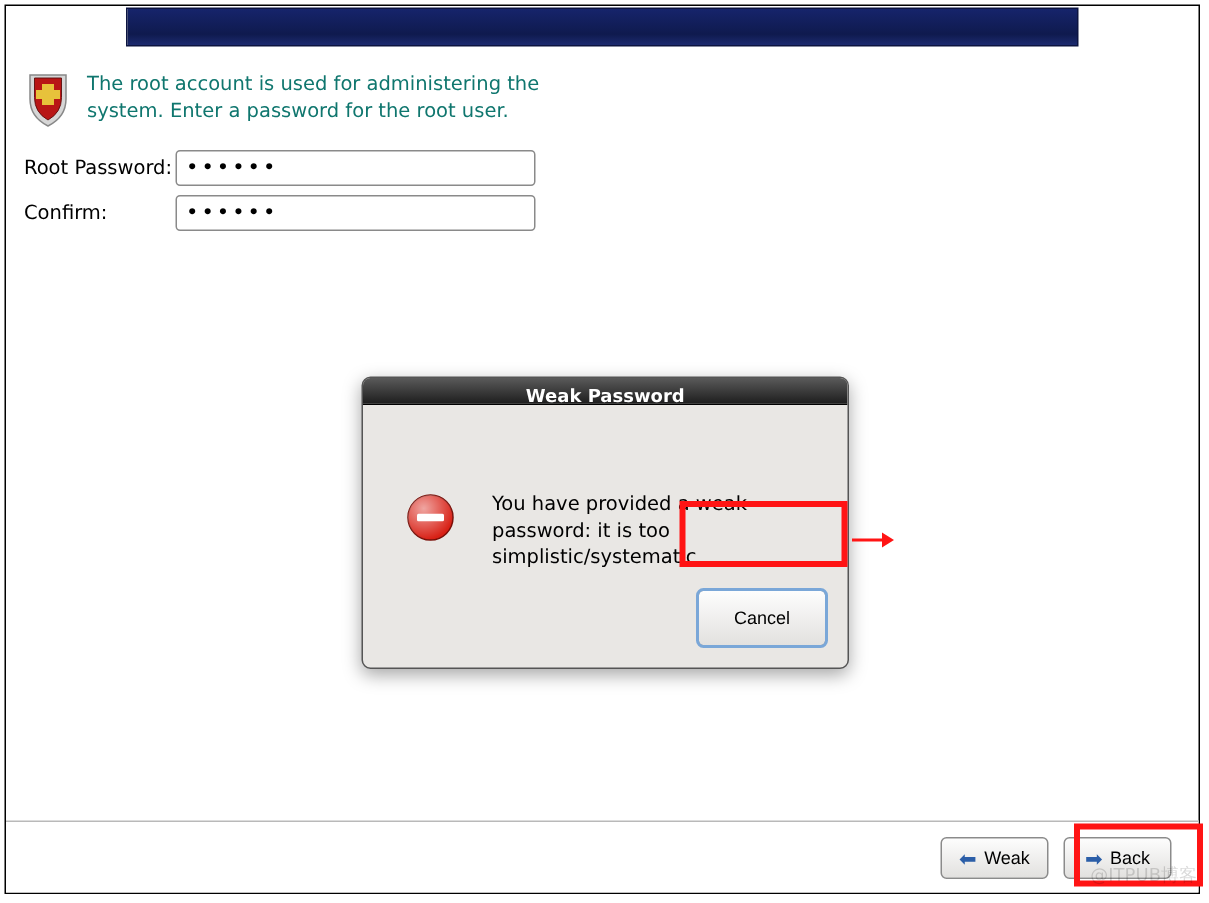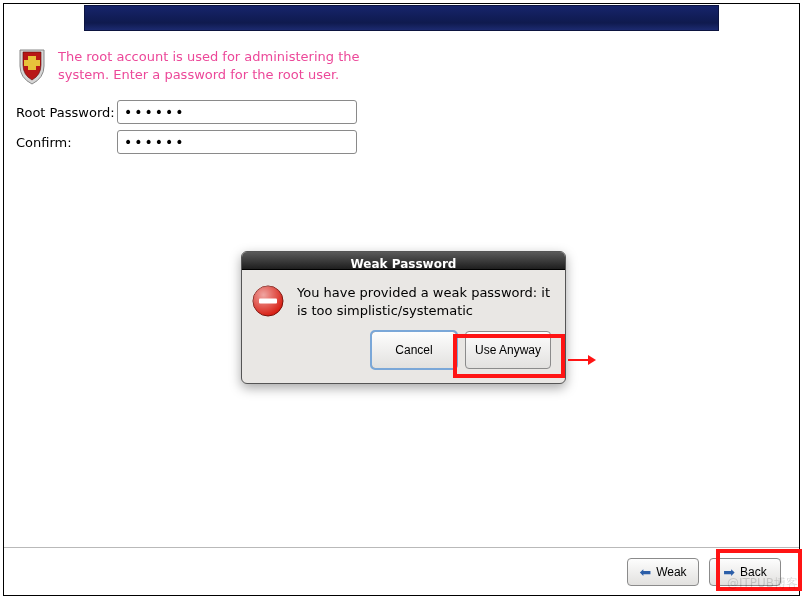--- a/index.html
+++ b/index.html
@@ -39,21 +39,21 @@
   }
   .shield {
     width: 32px; height: 38px;
     position: relative;
     flex-shrink: 0;
   }
   .shield svg { display:block; }
   .intro-text {
     max-width: 330px;
     line-height: 1.35;
-    color: #ec4899;
+    color: #0f766e;
   }
   .form-row {
     display: flex;
     align-items: center;
     gap: 1px;
     margin-top: 6px;
   }
   .form-label {
     width: 100px;
     text-align: left;
@@ -88,22 +88,23 @@
     color: #fff;
     font-weight: bold;
     text-align: center;
     line-height: 24px;
     font-size: 12px;
     border-bottom: 1px solid #000;
   }
   .dialog-body {
     display: flex;
     align-items: flex-start;
-    gap: 12px;
-    padding: 14px 14px 4px 9px;
+    gap: 24px;
+    padding: 14px 14px 4px 28px;
+    margin-top: 44px;
   }
   .dialog-icon {
     width: 34px; height: 34px; flex-shrink:0;
   }
   .dialog-msg {
     font-size: 13px;
     line-height: 1.35;
     color:#000;
   }
   .dialog-buttons {
@@ -223,23 +224,20 @@
           </defs>
           <rect x="8" y="14.5" width="18" height="5" fill="#fff" rx="1"></rect>
         </svg>
       </div>
       <div class="dialog-msg">You have provided a weak password: it is too simplistic/systematic</div>
     </div>
     <div class="dialog-buttons">
       <button class="btn focused">
         <span>Cancel</span>
       </button>
-      <button class="btn">
-        <span>Use Anyway</span>
-      </button>
     </div>
   </div>
 
   <div class="highlight-red hl-useanyway"></div>
   <div class="arrow">
     <svg width="28" height="16" viewBox="0 0 28 16">
       <line x1="0" y1="8" x2="22" y2="8" stroke="#ff1414" stroke-width="2"></line>
       <polygon points="28,8 20,3 20,13" fill="#ff1414"></polygon>
     </svg>
   </div>

